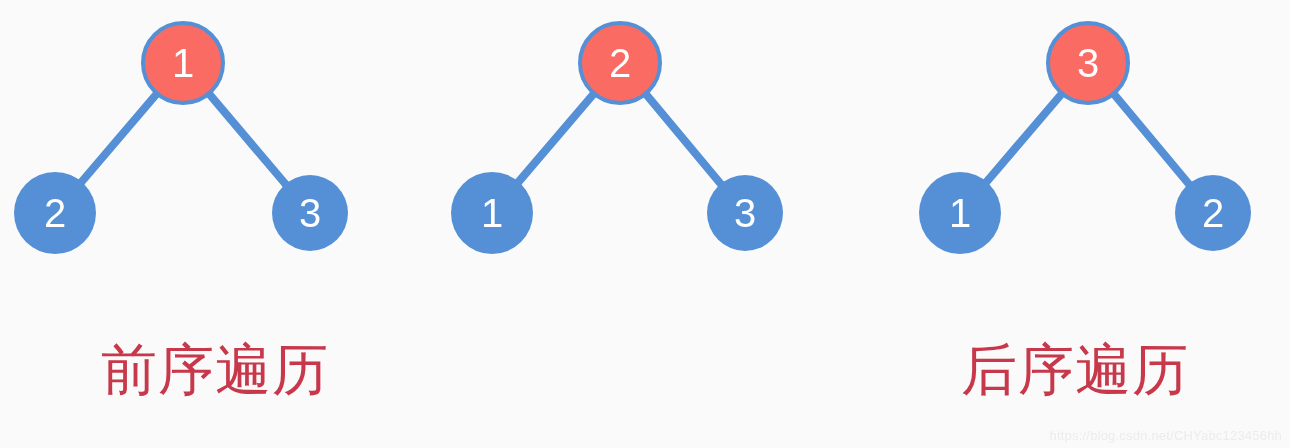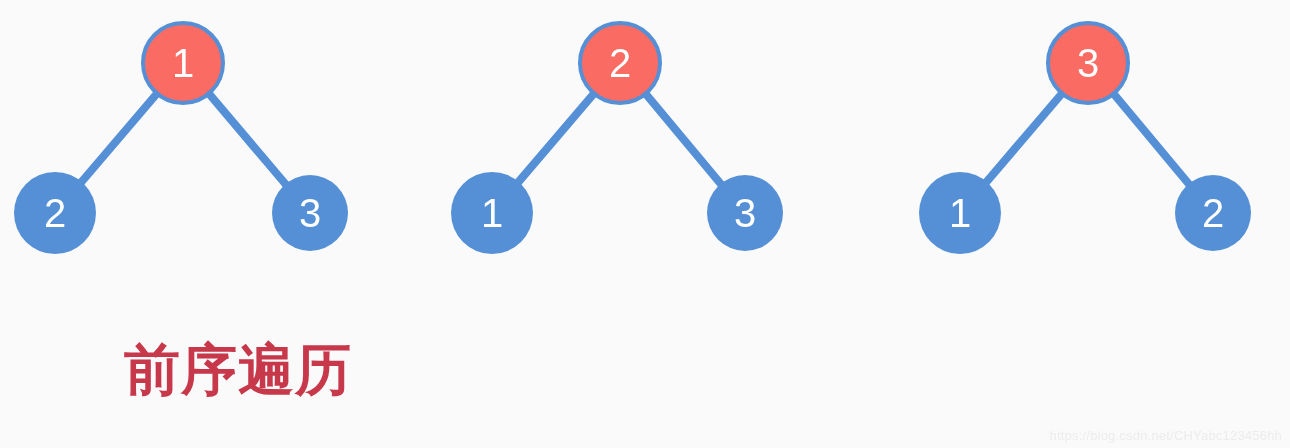--- a/index.html
+++ b/index.html
@@ -39,27 +39,26 @@
     display: block;
   }
 
   .traversal-label {
     position: absolute;
     top: 337px;
     left: 0;
     width: 430px;
     text-align: center;
     font-family: "DejaVu Sans", "Liberation Sans", sans-serif;
-    font-weight: bold;
+    font-weight: normal;
     font-size: 56px;
     line-height: 66px;
     letter-spacing: 1px;
     color: #c7384b;
     white-space: nowrap;
-    padding-left: 23px;
   }
 
   .watermark {
     position: absolute;
     right: 8px;
     bottom: 5px;
     font-family: "Liberation Sans", sans-serif;
     font-size: 13px;
     color: #ececec;
     letter-spacing: 0.2px;
@@ -111,17 +110,18 @@
 
       <circle cx="100" cy="213" r="41" fill="#5590d6"></circle>
       <text x="100" y="213" fill="#ffffff" font-size="40" font-family="Liberation Sans, sans-serif" text-anchor="middle" dominant-baseline="central">1</text>
 
       <circle cx="353" cy="213" r="38" fill="#5590d6"></circle>
       <text x="353" y="213" fill="#ffffff" font-size="40" font-family="Liberation Sans, sans-serif" text-anchor="middle" dominant-baseline="central">2</text>
 
       <circle cx="228" cy="63" r="40" fill="#fa6b63" stroke="#5590d6" stroke-width="4"></circle>
       <text x="228" y="63" fill="#ffffff" font-size="40" font-family="Liberation Sans, sans-serif" text-anchor="middle" dominant-baseline="central">3</text>
     </svg>
+    <div class="traversal-label">后序遍历</div>
   </div>
 
   <div class="watermark">https://blog.csdn.net/CHYabc123456hh</div>
 
 </div>
 
 </body></html>

